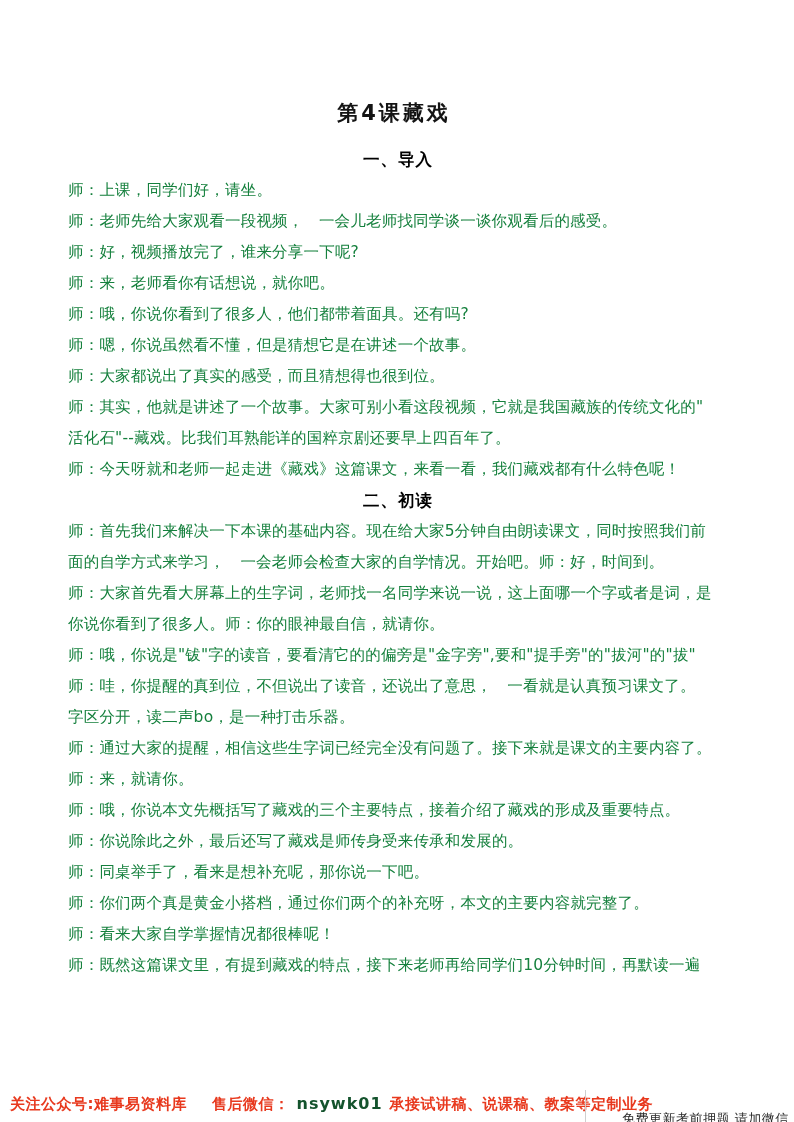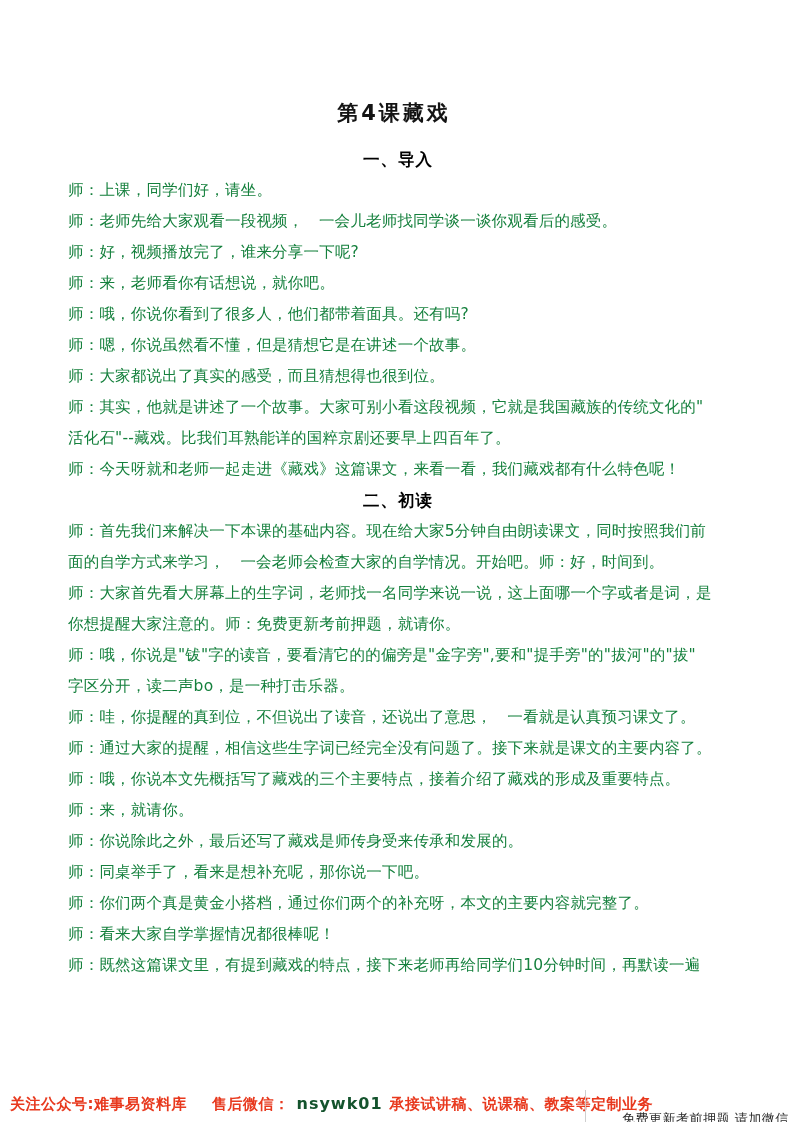--- a/index.html
+++ b/index.html
@@ -79,27 +79,27 @@
       <div class="block line">师：哦，你说你看到了很多人，他们都带着面具。还有吗?</div>
       <div class="block line">师：嗯，你说虽然看不懂，但是猜想它是在讲述一个故事。</div>
       <div class="block line">师：大家都说出了真实的感受，而且猜想得也很到位。</div>
       <div class="block line">师：其实，他就是讲述了一个故事。大家可别小看这段视频，它就是我国藏族的传统文化的"</div>
       <div class="block line">活化石"--藏戏。比我们耳熟能详的国粹京剧还要早上四百年了。</div>
       <div class="block line">师：今天呀就和老师一起走进《藏戏》这篇课文，来看一看，我们藏戏都有什么特色呢！</div>
       <div class="block heading">二、初读</div>
       <div class="block line">师：首先我们来解决一下本课的基础内容。现在给大家5分钟自由朗读课文，同时按照我们前</div>
       <div class="block line">面的自学方式来学习，   一会老师会检查大家的自学情况。开始吧。师：好，时间到。</div>
       <div class="block line">师：大家首先看大屏幕上的生字词，老师找一名同学来说一说，这上面哪一个字或者是词，是</div>
-      <div class="block line">你想提醒大家注意的。师：免费更新考前押题，就请你。</div>
+      <div class="block line">你说你看到了很多人。师：你的眼神最自信，就请你。</div>
       <div class="block line">师：哦，你说是"钹"字的读音，要看清它的的偏旁是"金字旁",要和"提手旁"的"拔河"的"拔"</div>
+      <div class="block line">师：哇，你提醒的真到位，不但说出了读音，还说出了意思，   一看就是认真预习课文了。</div>
       <div class="block line">字区分开，读二声bo，是一种打击乐器。</div>
-      <div class="block line">师：哇，你提醒的真到位，不但说出了读音，还说出了意思，   一看就是认真预习课文了。</div>
       <div class="block line">师：通过大家的提醒，相信这些生字词已经完全没有问题了。接下来就是课文的主要内容了。</div>
+      <div class="block line">师：来，就请你。</div>
       <div class="block line">师：哦，你说本文先概括写了藏戏的三个主要特点，接着介绍了藏戏的形成及重要特点。</div>
-      <div class="block line">师：来，就请你。</div>
       <div class="block line">师：你说除此之外，最后还写了藏戏是师传身受来传承和发展的。</div>
       <div class="block line">师：同桌举手了，看来是想补充呢，那你说一下吧。</div>
       <div class="block line">师：你们两个真是黄金小搭档，通过你们两个的补充呀，本文的主要内容就完整了。</div>
       <div class="block line">师：看来大家自学掌握情况都很棒呢！</div>
       <div class="block line">师：既然这篇课文里，有提到藏戏的特点，接下来老师再给同学们10分钟时间，再默读一遍</div>
     </div>
 
   <div class="footer-promo">
     <span>关注公众号:难事易资料库</span><span class="mid">售后微信：</span><span class="code">nsywk01</span><span>承接试讲稿、说课稿、教案等定制业务</span>
   </div>

